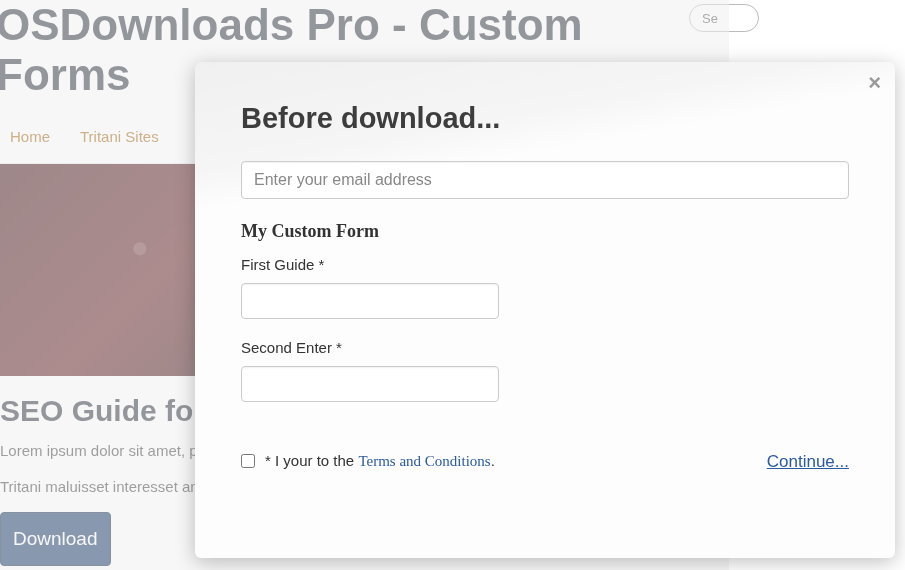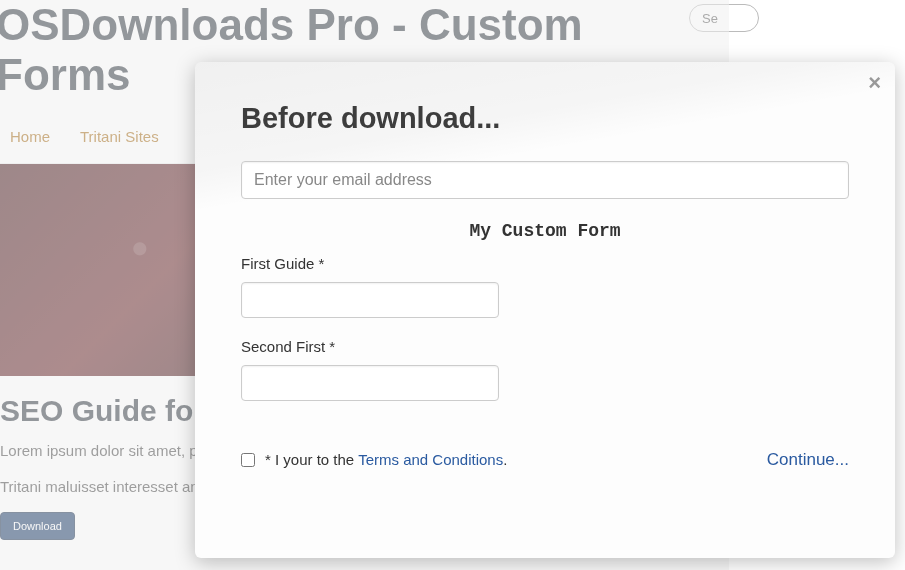--- a/index.html
+++ b/index.html
@@ -46,22 +46,22 @@
     background-color: #3a0a0d;
   }
   .article-title { font-size: 30px; font-weight: 700; color: #232a34; margin: 18px 0 12px 0; font-family: "Segoe UI", Arial, sans-serif;}
   .article-body p { font-size: 15px; color: #3a3a3a; line-height: 1.45; margin-bottom: 14px; }
   .download-btn {
     display: inline-block;
     background: #0a2d5e;
     color: #fff;
     border: 1px solid #071f42;
     border-radius: 4px;
-    padding: 7px 12px;
-    font-size: 11px;
+    padding: 15px 12px;
+    font-size: 19px;
     cursor: pointer;
   }
 
   .sidebar {
     width: 30px; 
     padding-top: 20px;
     font-size: 13px;
     color: #2a3b55;
     overflow: hidden;
     white-space: nowrap;
@@ -102,36 +102,36 @@
     font-family: "Segoe UI", Arial, sans-serif;
   }
   .email-input {
     width: 100%; height: 38px;
     border: 1px solid #ccc; border-radius: 4px;
     padding: 0 12px; font-size: 16px; color: #ef4444;
     background: #fff;
     box-shadow: inset 0 1px 2px rgba(0,0,0,0.06);
   }
   .email-input::placeholder { color: #888; }
-  .subtitle { font-size: 18px; font-weight: 600; color: #333; margin: 22px 0 14px 0; font-family: Liberation Mono, monospace; text-align: center;}
+  .subtitle { font-size: 18px; font-weight: 600; color: #333; margin: 22px 0 14px 0; font-family: Liberation Serif, serif;}
   .field-label { font-size: 15px; color: #333; margin-bottom: 10px; display: block; }
   .small-input {
     width: 258px; height: 36px;
     border: 1px solid #ccc; border-radius: 4px;
     background: #fff;
     box-shadow: inset 0 1px 2px rgba(0,0,0,0.06);
     margin-bottom: 20px;
     padding: 0 10px; font-size: 15px;
   }
   .agree-row { display: flex; align-items: center; gap: 10px; margin-top: 30px; font-size: 15px; color: #333;}
   .agree-row input[type=checkbox]{ width: 14px; height: 14px; }
-  .agree-row a { color: #2a5aa0; text-decoration: none; }
+  .agree-row a { color: #2a5aa0; text-decoration: none; font-family: Liberation Serif, serif; }
   .continue {
     position: absolute; right: 46px; bottom: 18px;
-    color: #2a5aa0; font-size: 17px; cursor: pointer;
+    color: #2a5aa0; font-size: 17px; cursor: pointer; text-decoration: underline;
   }
 </style>
 </head>
 <body>
 
 <div class="page">
 
   <div class="header-title">OSDownloads Pro - Custom Forms</div>
 
   <div class="search-pill">
@@ -179,21 +179,21 @@
     <div class="modal-inner">
       <div class="modal-title">Before download...</div>
 
       <input class="email-input" type="text" placeholder="Enter your email address" style="">
 
       <div class="subtitle">My Custom Form</div>
 
       <label class="field-label">First Guide *</label>
       <input class="small-input" type="text" style="">
 
-      <label class="field-label">Second First *</label>
+      <label class="field-label">Second Enter *</label>
       <input class="small-input" type="text" style="">
 
       <div class="agree-row">
         <input type="checkbox" style="">
         <span>
           <span>* I your to the </span><a href="#">Terms and Conditions</a><span>.</span>
         </span>
       </div>
 
       <div class="continue">Continue...</div>

